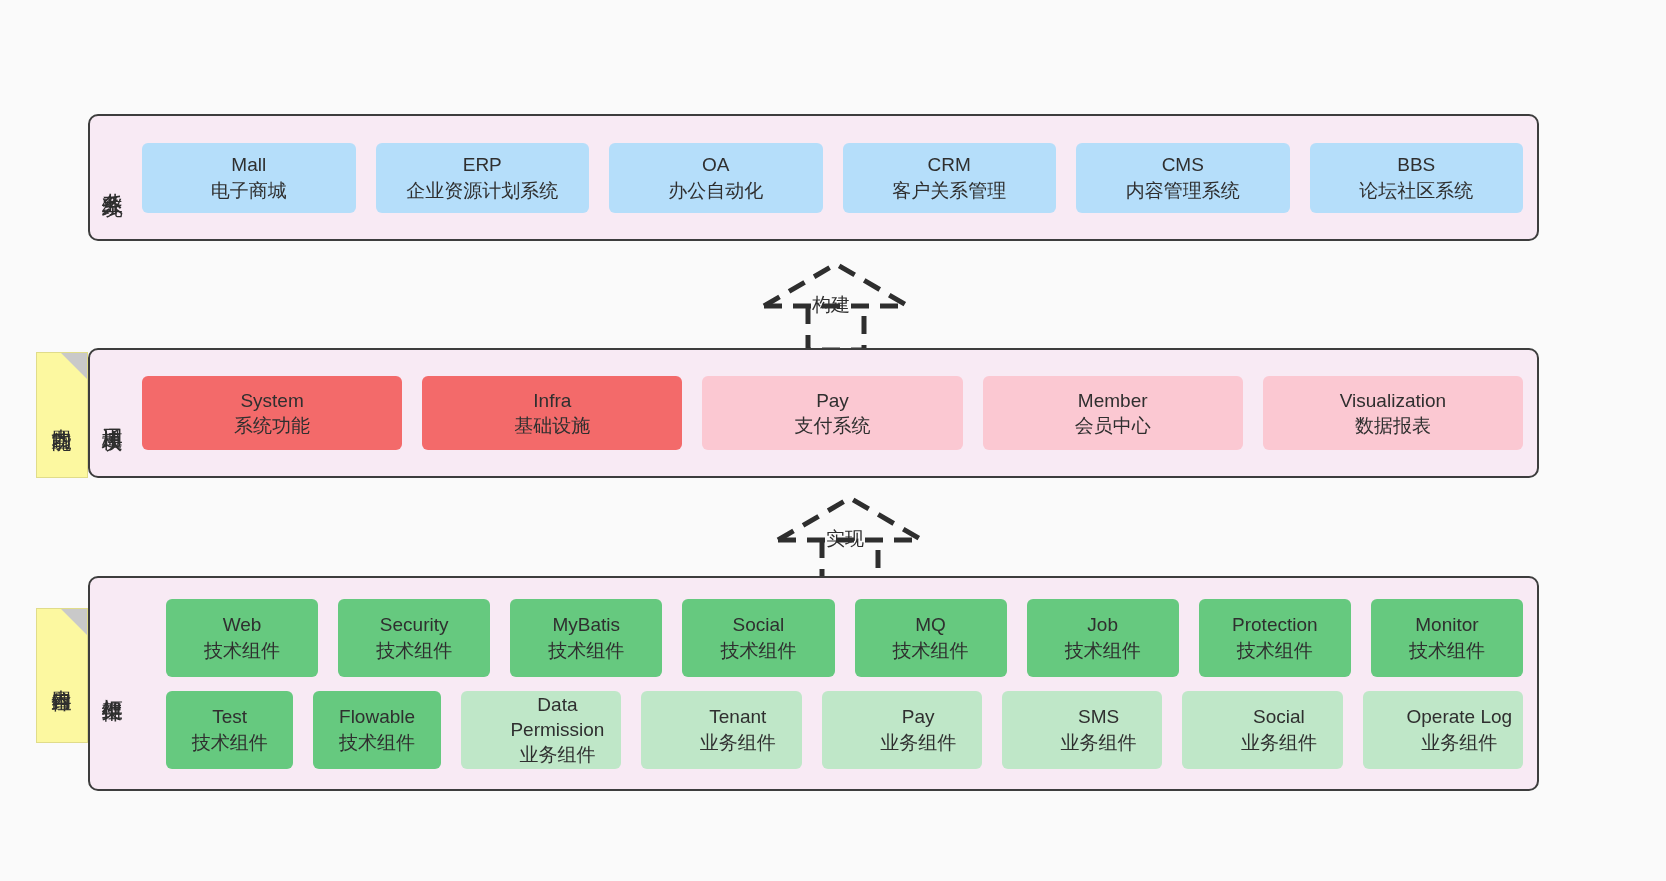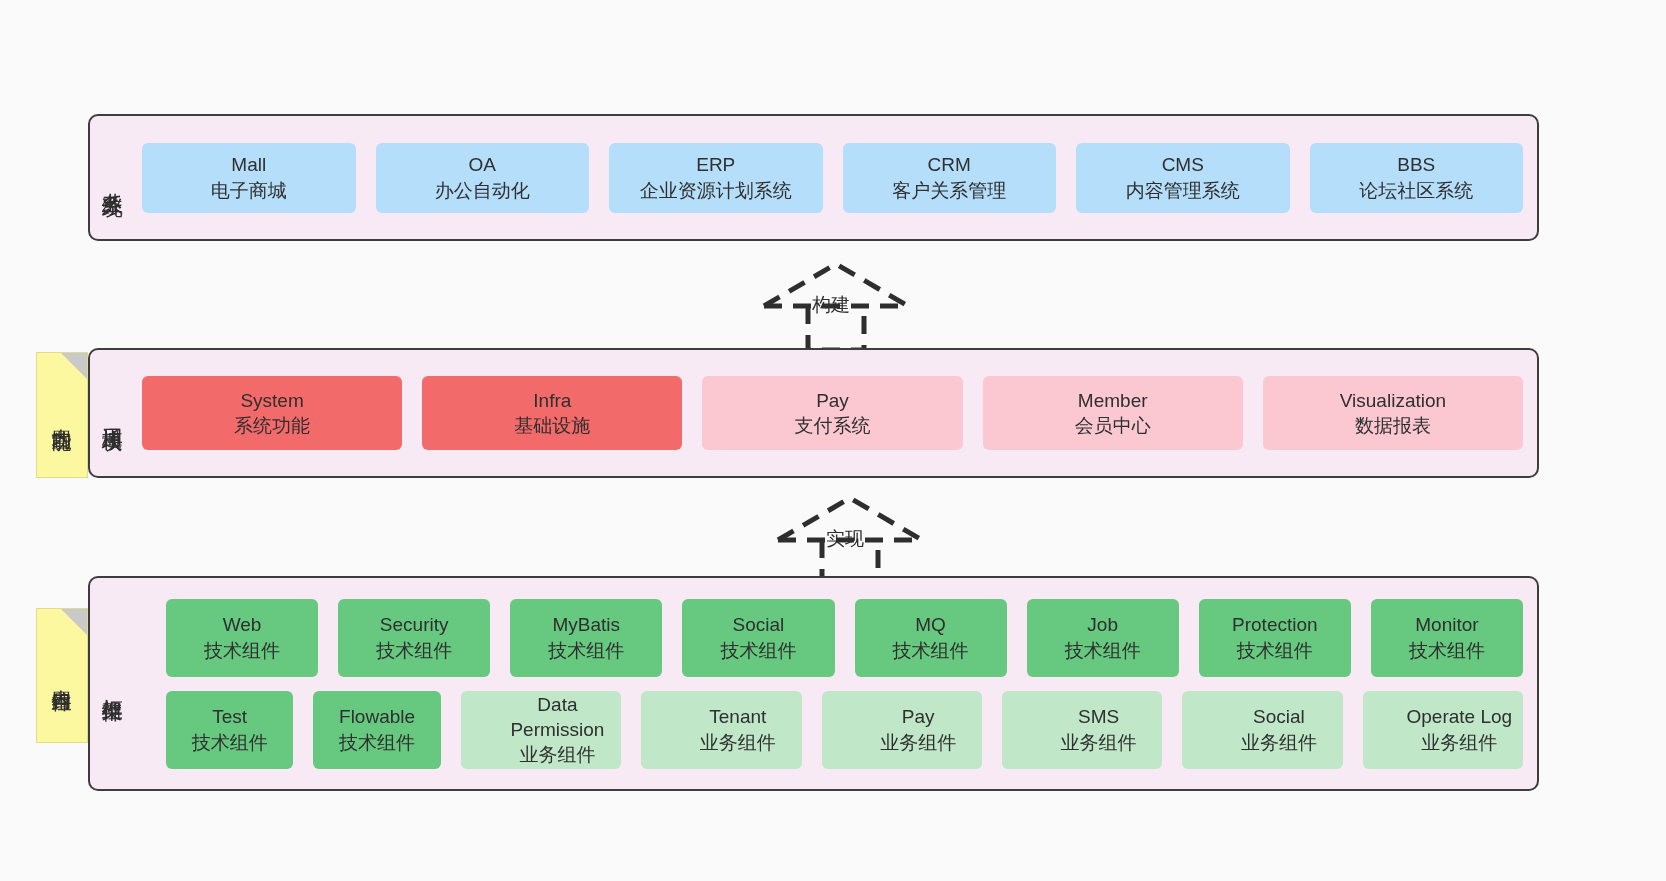--- a/index.html
+++ b/index.html
@@ -161,26 +161,26 @@
 
   <div class="layer" id="layer-business">
     <div class="layer-title">业务系统</div>
     <div class="layer-body">
       <div class="row">
         <div class="cell c-blue">
           <span class="cell-en">Mall</span>
           <span class="cell-cn">电子商城</span>
         </div>
         <div class="cell c-blue">
+          <span class="cell-en">ERP</span>
+          <span class="cell-cn">企业资源计划系统</span>
+        </div>
+        <div class="cell c-blue">
           <span class="cell-en">OA</span>
           <span class="cell-cn">办公自动化</span>
-        </div>
-        <div class="cell c-blue">
-          <span class="cell-en">ERP</span>
-          <span class="cell-cn">企业资源计划系统</span>
         </div>
         <div class="cell c-blue">
           <span class="cell-en">CRM</span>
           <span class="cell-cn">客户关系管理</span>
         </div>
         <div class="cell c-blue">
           <span class="cell-en">CMS</span>
           <span class="cell-cn">内容管理系统</span>
         </div>
         <div class="cell c-blue">

